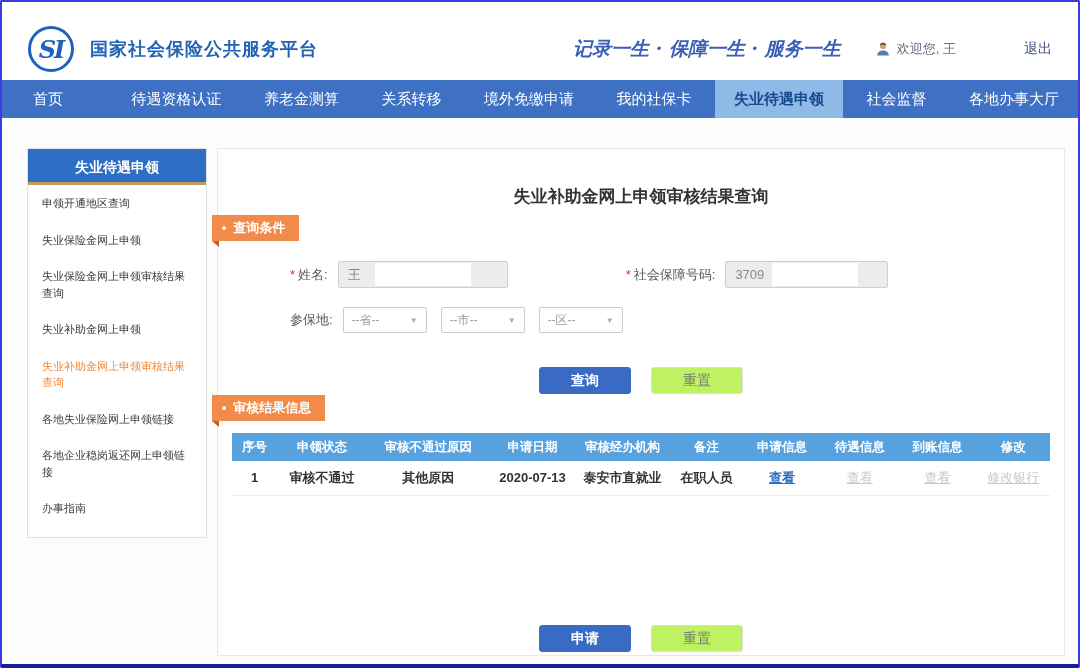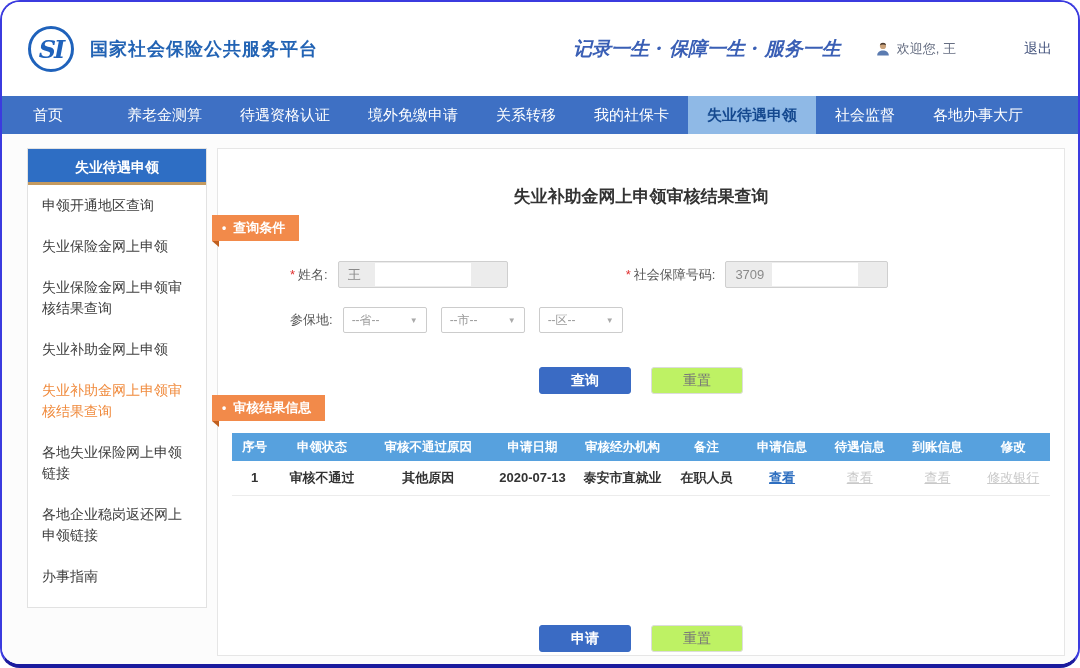--- a/index.html
+++ b/index.html
@@ -1,40 +1,40 @@
 <!DOCTYPE html>
 <html><head>
 <meta charset="utf-8">
 <style>
   * { margin:0; padding:0; box-sizing:border-box; }
   html,body { width:1080px; height:668px; background:#fff; font-family:"Liberation Sans", sans-serif; }
-  .frame { position:absolute; inset:0; background:#fdfdfd; border:2px solid #3b3bdf; border-bottom:4px solid #1b1b9e; border-radius:20px; overflow:hidden;padding-left:48px; }
+  .frame { position:absolute; inset:0; background:#fdfdfd; border:2px solid #3b3bdf; border-bottom:4px solid #1b1b9e; border-radius:2px; overflow:hidden;padding-left:48px; }
 
   
   .site-header { position:absolute; top:0; left:0; right:0; height:94px; background:#fff; display:flex; align-items:center; padding:0 26px; }
   .logo-circle { width:46px; height:46px; border:3px solid #1f62bb; border-radius:50%; display:flex; align-items:center; justify-content:center; color:#1f62bb; font-family:"DejaVu Serif", serif; font-style:italic; font-weight:bold; font-size:24px; letter-spacing:-2px; flex:none; }
   .site-title { margin-left:16px; font-size:18px; font-weight:bold; color:#2263b4; letter-spacing:1px; white-space:nowrap; }
   .slogan { margin-left:auto; font-family:"DejaVu Serif", serif; font-style:italic; font-weight:bold; font-size:19px; color:#3a5fb5; white-space:nowrap; }
   .user-area { display:flex; align-items:center; margin-left:34px; font-size:13px; color:#666e82; white-space:nowrap; }
   .user-area svg { margin-right:6px; }
   .redact { display:inline-block; width:42px; height:16px; background:#fff; }
   .logout { margin-left:26px; font-size:14px; color:#3f4f7a; cursor:pointer; text-decoration:none; }
 
   
-  .main-nav { position:absolute; top:94px; left:0; right:0; height:38px; background:#3e70c4; display:flex; align-items:stretch; overflow:hidden; white-space:nowrap; padding-left:12px; }
+  .main-nav { position:absolute; top:78px; left:0; right:0; height:38px; background:#3e70c4; display:flex; align-items:stretch; overflow:hidden; white-space:nowrap; padding-left:12px;justify-content:space-between; }
   .nav-item { color:#fff; font-size:15px; line-height:38px; padding:0 19px; cursor:pointer; flex:none; }
   .nav-item.first { margin-right:26px; }
   .nav-item.active { background:#8fb9e6; color:#15498f; font-weight:bold; }
 
   
   .content { position:absolute; top:132px; left:0; right:0; bottom:0; background:#fcfcfc; }
 
   .sidebar { position:absolute; left:25px; top:14px; width:180px; background:#fff; border:1px solid #e2e2e2; padding-bottom:10px; }
   .side-head { background:#2e6ec4; color:#fff; text-align:center; font-size:14px; font-weight:bold; height:36px; line-height:36px; border-bottom:3px solid #c49a5f; }
-  .side-item { padding:10px 14px; font-size:14px; color:#3c3c3c; line-height:1.5; cursor:pointer; }
+  .side-item { padding:10px 14px; font-size:11px; color:#3c3c3c; line-height:1.5; cursor:pointer; }
   .side-item.active { color:#f08a3c; }
 
   .panel { position:absolute; left:215px; top:14px; width:848px; height:508px; background:#fff; border:1px solid #e6e6e6; }
   .panel-title { position:absolute; top:36px; left:0; right:0; text-align:center; font-size:17px; font-weight:bold; color:#333; }
 
   .ribbon { position:absolute; left:-6px; background:#f28a4a; color:#fff; font-size:13px; font-weight:bold; height:26px; line-height:26px; padding:0 14px 0 10px; }
   .ribbon .dot { margin-right:7px; font-size:12px; }
   .ribbon::after { content:""; position:absolute; left:0; top:100%; border-top:6px solid #c05f1e; border-left:7px solid transparent; }
   .ribbon.q { top:66px; } .ribbon.r { top:246px; }
 
@@ -87,24 +87,24 @@
         <path d="M2.2 14.6 c0-3.2 2.6-5 5.8-5 s5.8 1.8 5.8 5z" fill="#5b7bb0"></path>
       </svg>
       <span>欢迎您, 王</span>
       <span class="redact"></span>
       <a class="logout">退出</a>
     </div>
   </header>
 
   <nav class="main-nav">
     <div class="nav-item first">首页</div>
+    <div class="nav-item">待遇资格认证</div>
     <div class="nav-item">养老金测算</div>
-    <div class="nav-item">待遇资格认证</div>
+    <div class="nav-item">关系转移</div>
     <div class="nav-item">境外免缴申请</div>
-    <div class="nav-item">关系转移</div>
     <div class="nav-item">我的社保卡</div>
     <div class="nav-item active">失业待遇申领</div>
     <div class="nav-item">社会监督</div>
     <div class="nav-item">各地办事大厅</div>
   </nav>
 
   <div class="content">
 
     <aside class="sidebar">
       <div class="side-head">失业待遇申领</div>

